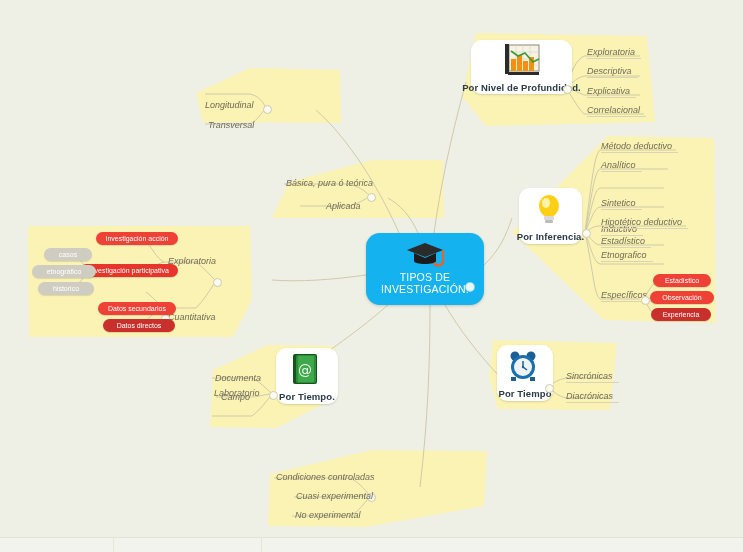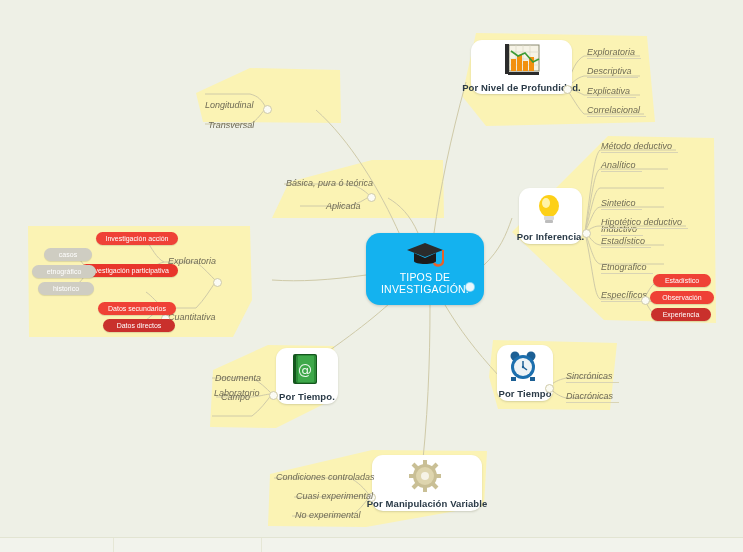--- a/index.html
+++ b/index.html
@@ -246,21 +246,21 @@
     </span>
     <span class="ttl">Por Inferencia.</span>
   </div>
   <span class="joint" style="left:582px;top:229px;"></span>
   <span class="sub u" style="left:601px;top:141px;">Método deductivo</span>
   <span class="sub u" style="left:601px;top:160px;">Analítico</span>
   <span class="sub u" style="left:601px;top:179px;margin-top:45px;">Inductivo</span>
   <span class="sub u" style="left:601px;top:198px;">Sintetico</span>
   <span class="sub u" style="left:601px;top:217px;">Hipotético deductivo</span>
   <span class="sub u" style="left:601px;top:236px;">Estadístico</span>
-  <span class="sub u" style="left:601px;top:262px;text-align:center;">Etnografico</span>
+  <span class="sub u" style="left:601px;top:250px;text-align:center;">Etnografico</span>
   <span class="sub u" style="left:601px;top:290px;">Específicos</span>
   <span class="joint" style="left:641px;top:296px;"></span>
   <span class="pill red" style="left:653px;top:274px;width:42px;">Estadístico</span>
   <span class="pill red" style="left:650px;top:291px;width:48px;">Observación</span>
   <span class="pill dark" style="left:651px;top:308px;width:44px;">Experiencia</span>
 
   <span class="joint" style="left:263px;top:105px;"></span>
   <span class="sub ur" style="left:205px;top:100px;">Longitudinal</span>
   <span class="sub ur" style="left:208px;top:120px;">Transversal</span>
 
@@ -311,38 +311,20 @@
         <rect x="5" y="28" width="5" height="4" fill="#1c5f94"></rect>
         <rect x="24" y="28" width="5" height="4" fill="#1c5f94"></rect>
       </svg>
     </span>
     <span class="ttl">Por Tiempo</span>
   </div>
   <span class="joint" style="left:545px;top:384px;"></span>
   <span class="sub u" style="left:566px;top:371px;">Sincrónicas</span>
   <span class="sub u" style="left:566px;top:391px;">Diacrónicas</span>
 
-  <div class="node card" style="left:372px;top:455px;width:110px;height:56px;">
-    <span class="ico">
-      <svg width="34" height="34" viewBox="0 0 34 34">
-        <g fill="#c9bf95">
-          <circle cx="17" cy="17" r="12"></circle>
-          <g stroke="#c9bf95" stroke-width="4">
-            <line x1="17" y1="1" x2="17" y2="33"></line>
-            <line x1="1" y1="17" x2="33" y2="17"></line>
-            <line x1="5" y1="5" x2="29" y2="29"></line>
-            <line x1="5" y1="29" x2="29" y2="5"></line>
-          </g>
-        </g>
-        <circle cx="17" cy="17" r="9" fill="#ded5ae"></circle>
-        <circle cx="17" cy="17" r="4" fill="#f6f3e6"></circle>
-      </svg>
-    </span>
-    <span class="ttl">Por Manipulación Variable</span>
-  </div>
   <span class="joint" style="left:367px;top:493px;"></span>
   <span class="sub ur" style="left:276px;top:472px;">Condiciones controladas</span>
   <span class="sub ur" style="left:296px;top:491px;">Cuasi experimental</span>
   <span class="sub ur" style="left:295px;top:510px;">No experimental</span>
 
   <div class="bottombar">
     <div class="cell" style="width:114px;"></div>
     <div class="cell" style="width:148px;"></div>
     <div class="cell" style="flex:1;border-right:none;"></div>
   </div>

